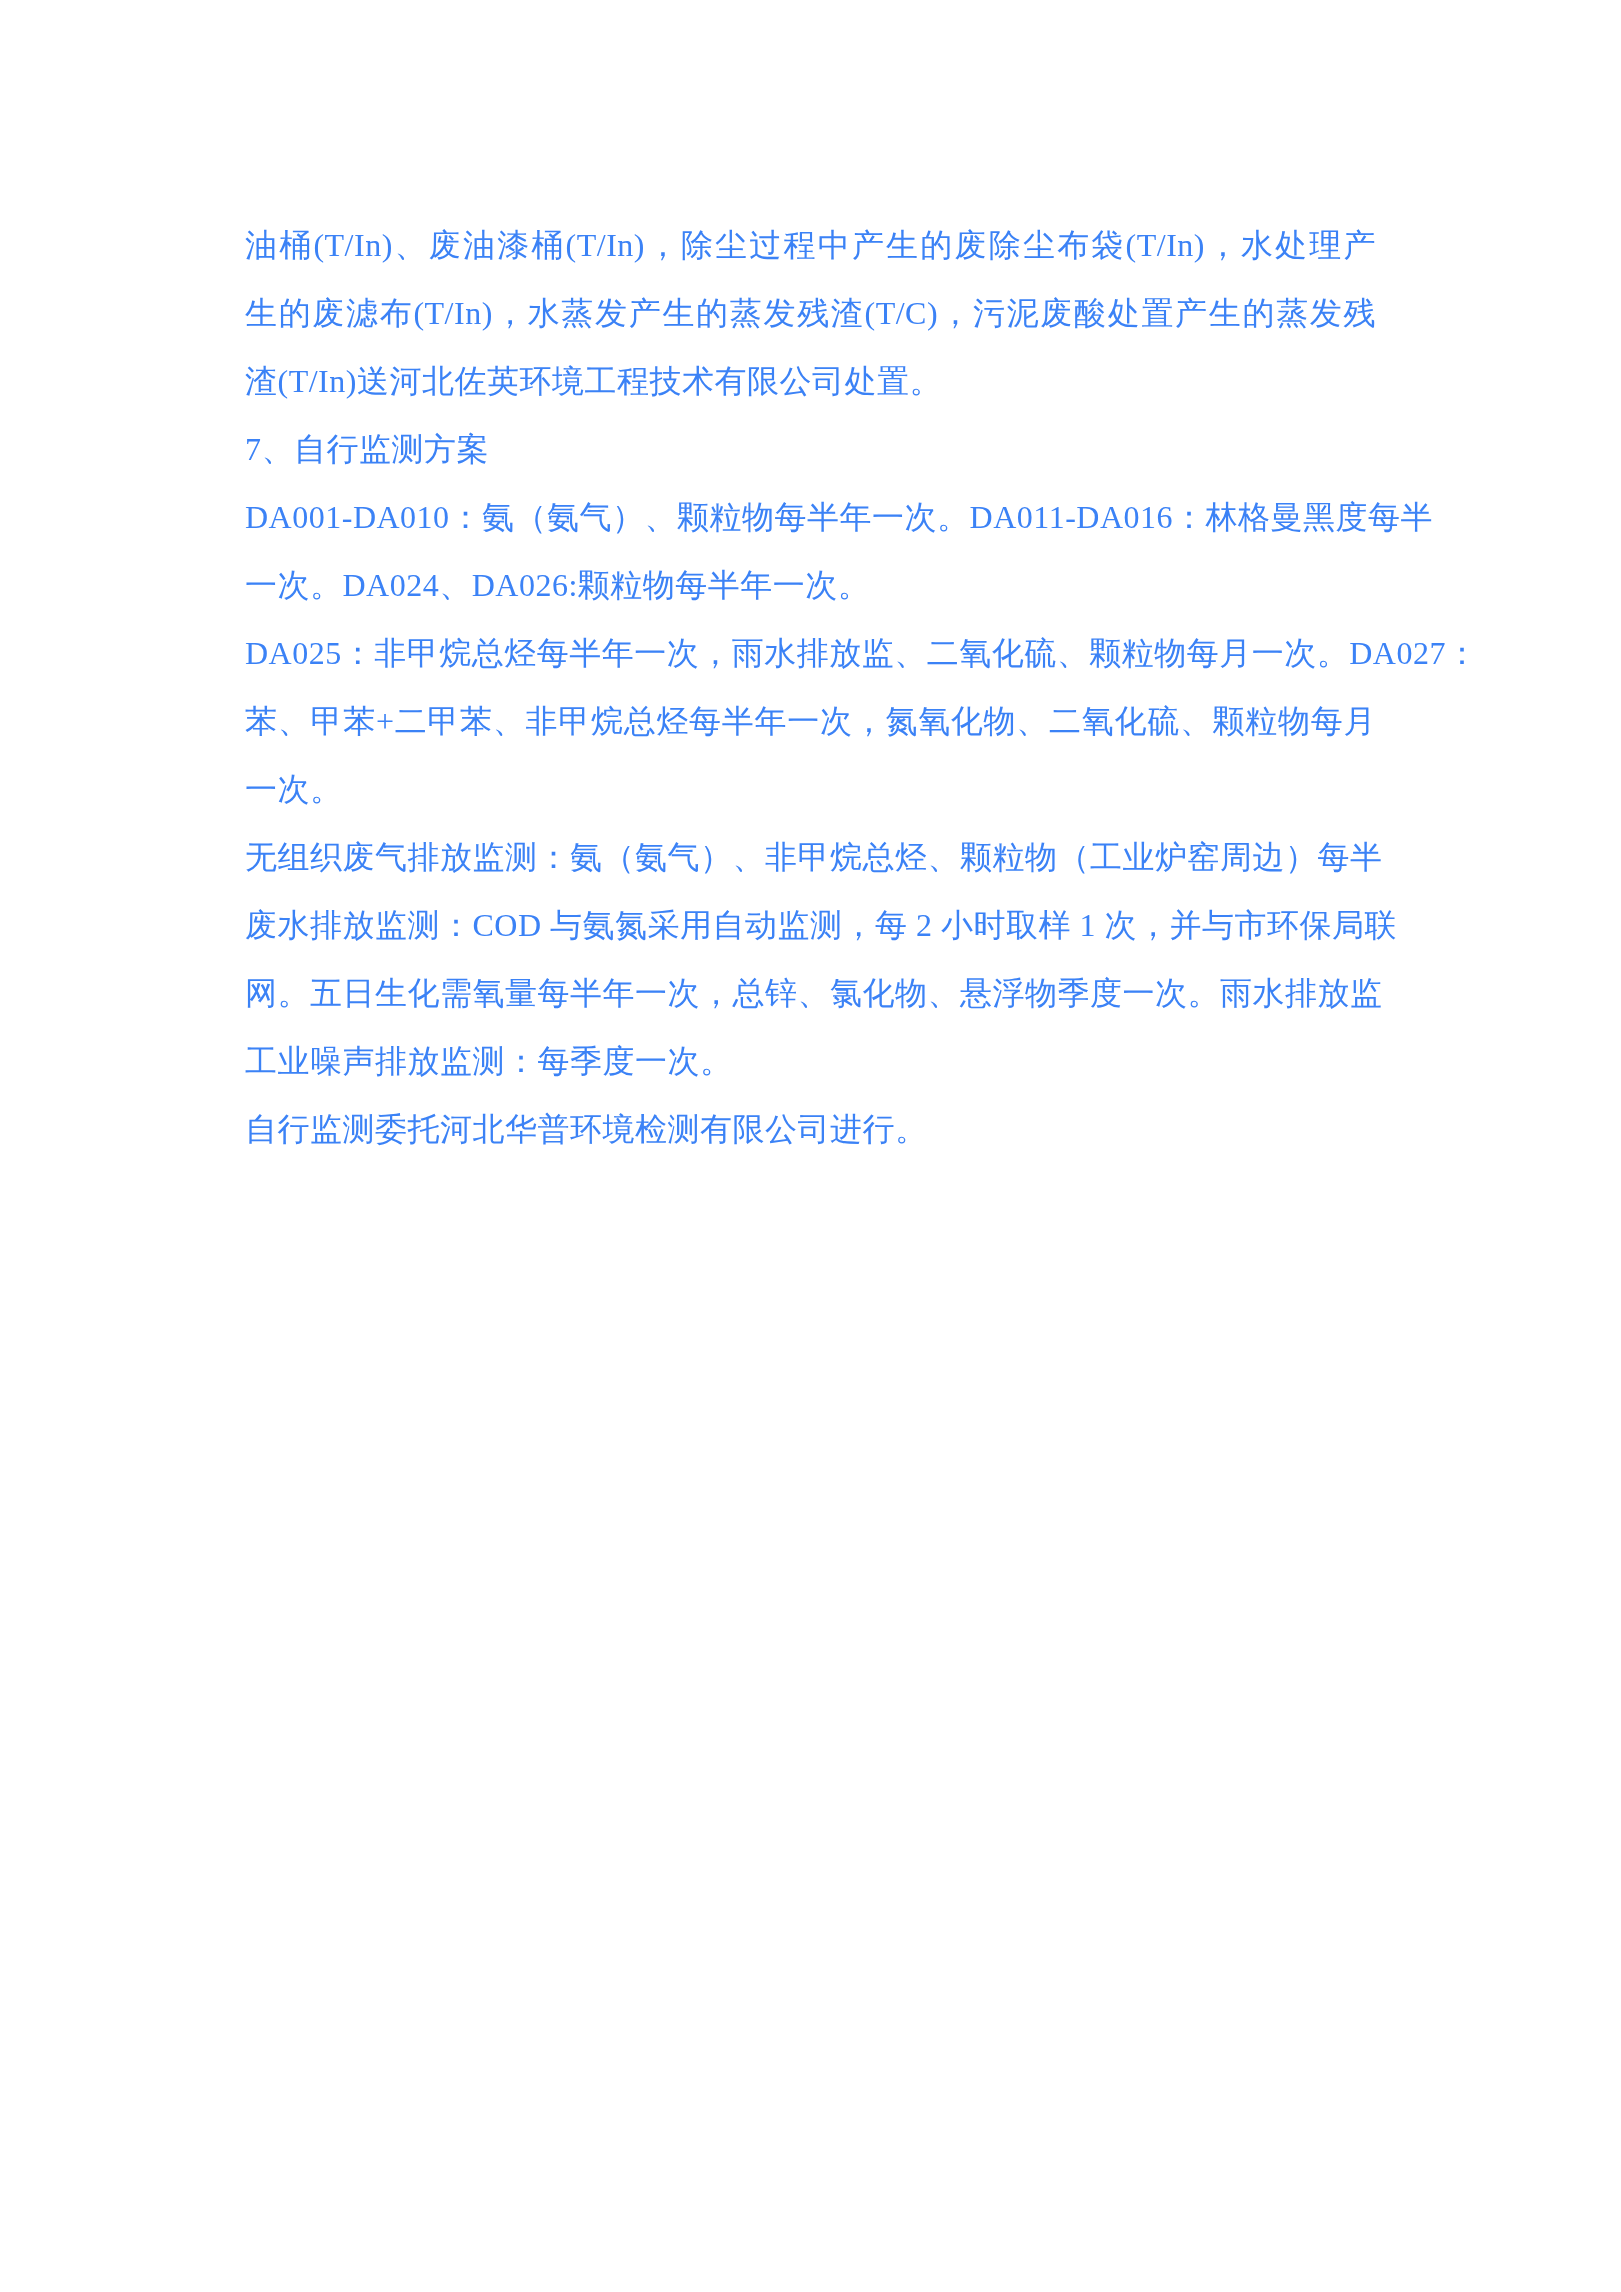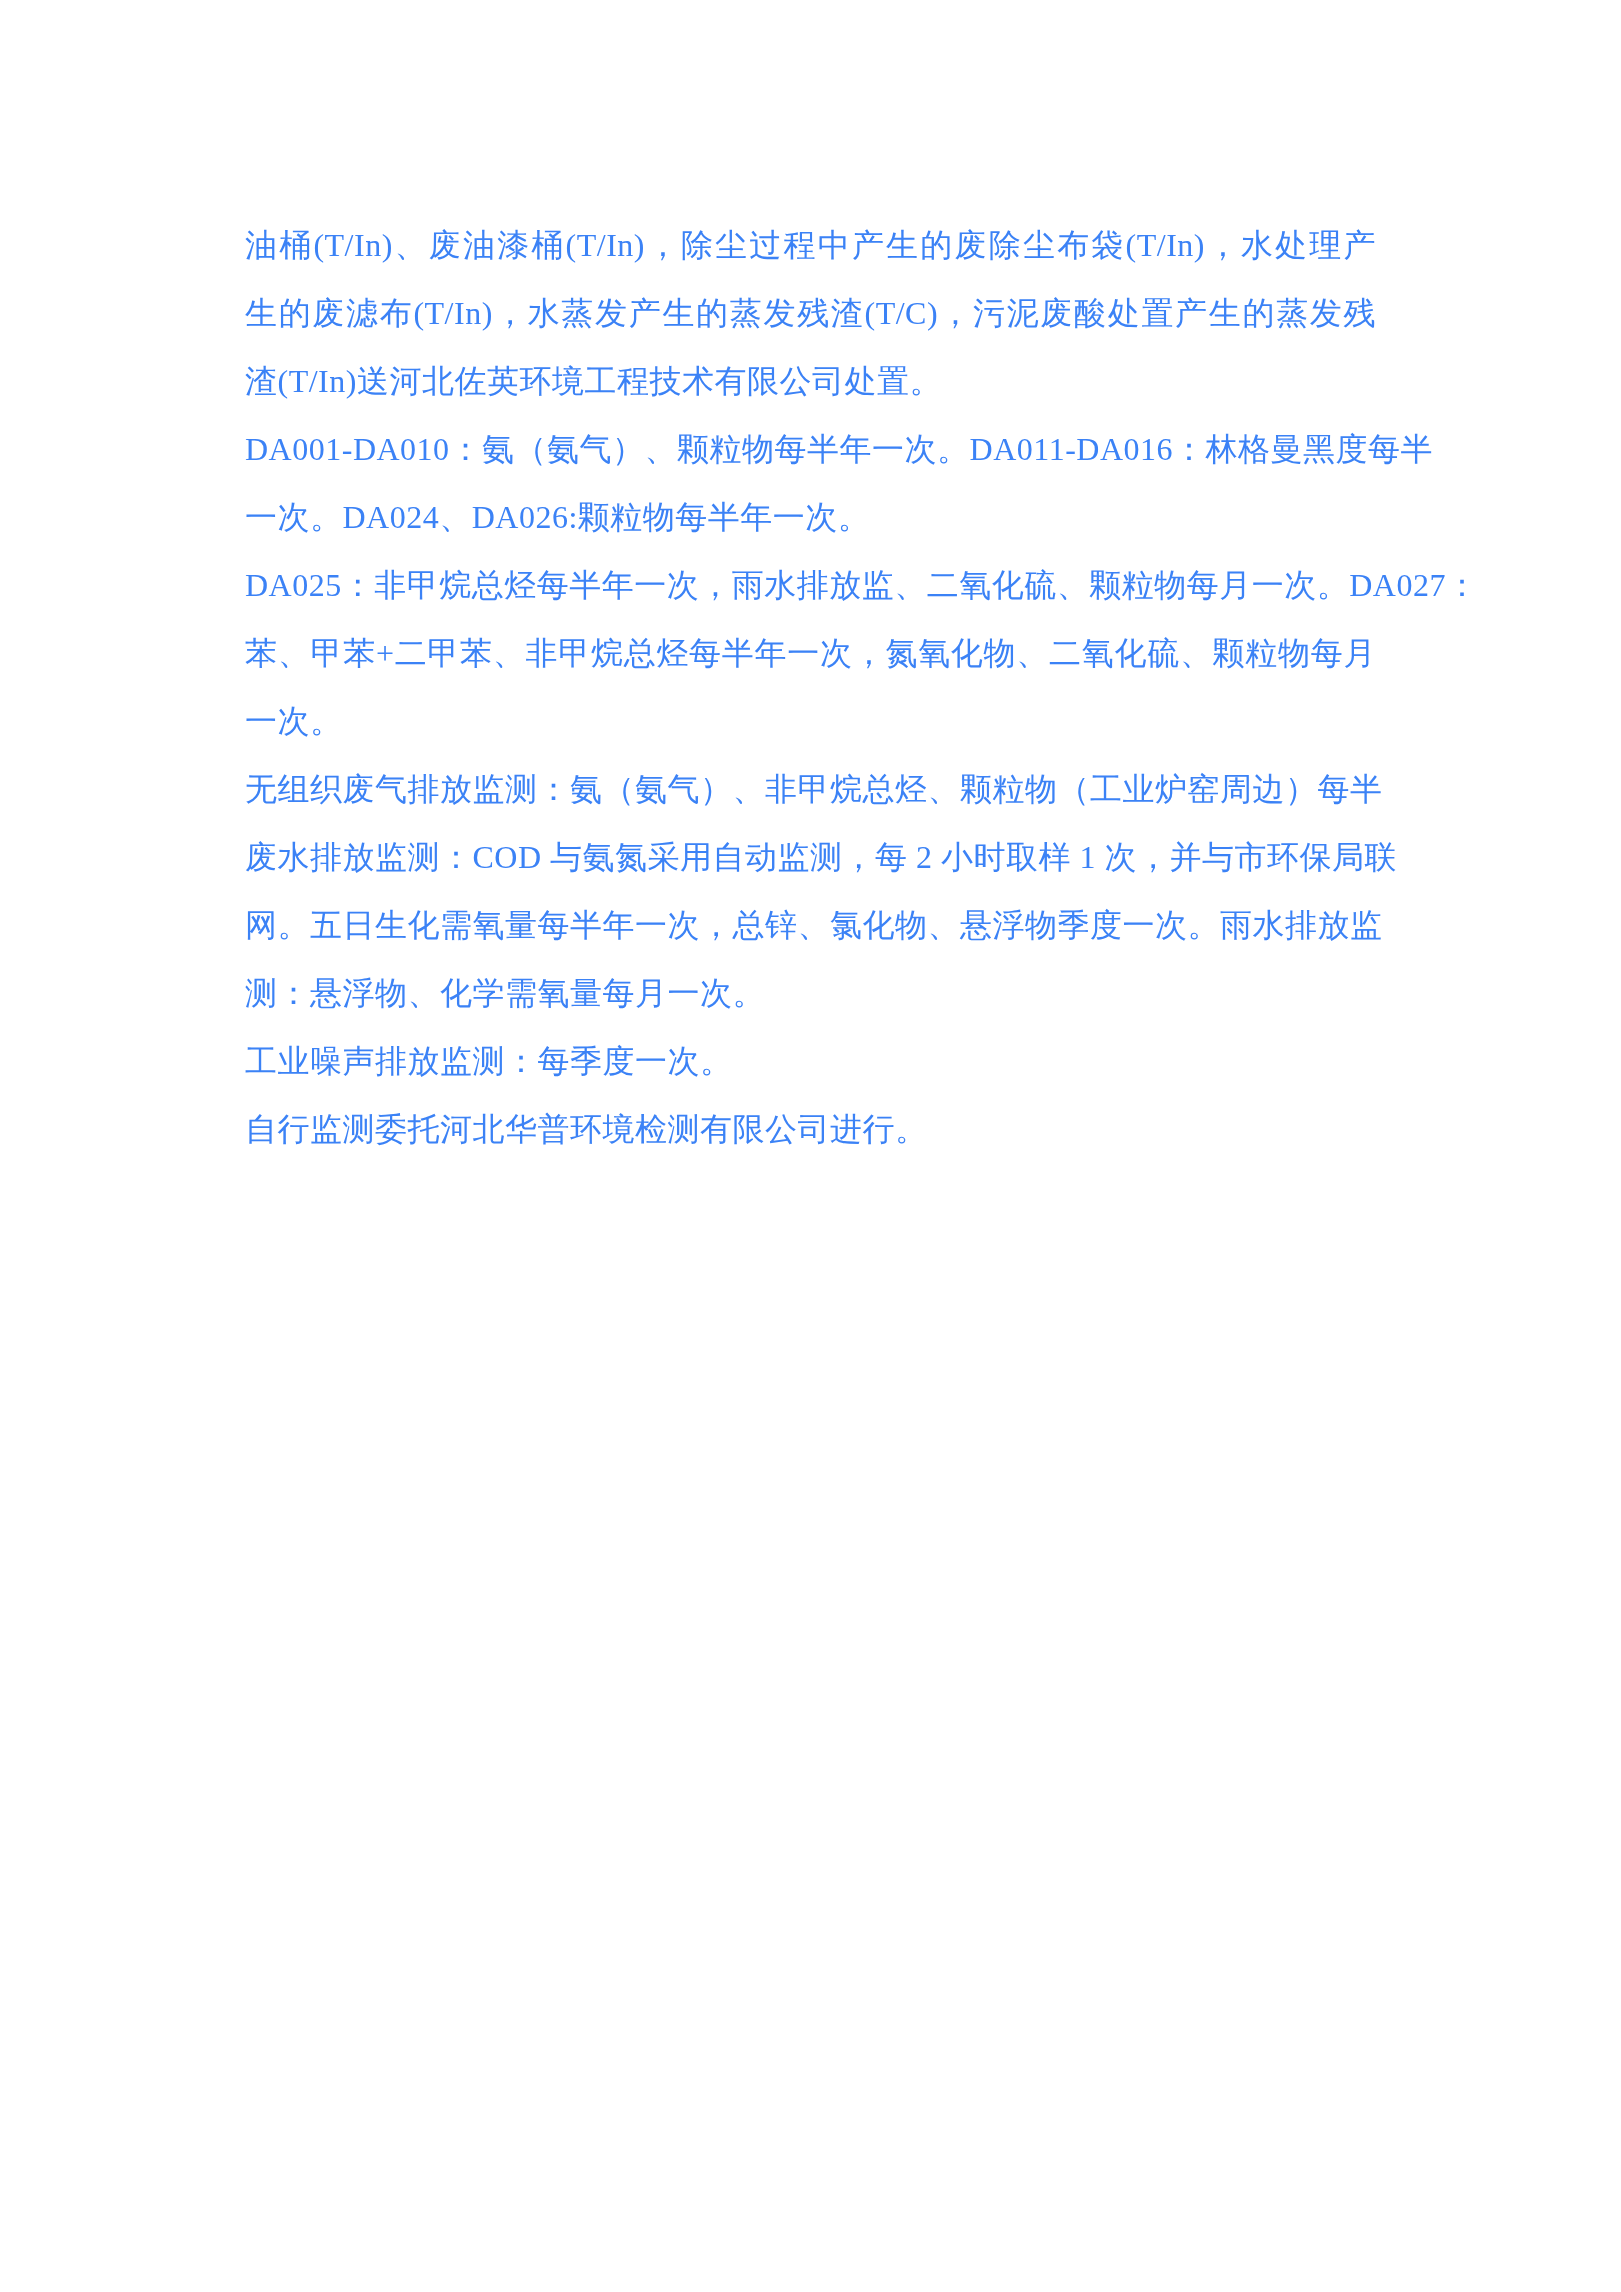--- a/index.html
+++ b/index.html
@@ -37,26 +37,26 @@
   }
 </style>
 </head>
 <body>
 
 <div class="page">
   <div class="text-block">
       <div class="line fill">油桶(T/In)、废油漆桶(T/In)，除尘过程中产生的废除尘布袋(T/In)，水处理产</div>
       <div class="line fill">生的废滤布(T/In)，水蒸发产生的蒸发残渣(T/C)，污泥废酸处置产生的蒸发残</div>
       <div class="line">渣(T/In)送河北佐英环境工程技术有限公司处置。</div>
+      <div class="line">7、自行监测方案</div>
       <div class="line fill">DA001-DA010：氨（氨气）、颗粒物每半年一次。DA011-DA016：林格曼黑度每半</div>
       <div class="line">一次。DA024、DA026:颗粒物每半年一次。</div>
       <div class="line fill">DA025：非甲烷总烃每半年一次，雨水排放监、二氧化硫、颗粒物每月一次。DA027：</div>
       <div class="line fill">苯、甲苯+二甲苯、非甲烷总烃每半年一次，氮氧化物、二氧化硫、颗粒物每月</div>
       <div class="line">一次。</div>
       <div class="line fill">无组织废气排放监测：氨（氨气）、非甲烷总烃、颗粒物（工业炉窑周边）每半</div>
       <div class="line fill">废水排放监测：COD 与氨氮采用自动监测，每 2 小时取样 1 次，并与市环保局联</div>
       <div class="line fill">网。五日生化需氧量每半年一次，总锌、氯化物、悬浮物季度一次。雨水排放监</div>
-      <div class="line">测：悬浮物、化学需氧量每月一次。</div>
       <div class="line">工业噪声排放监测：每季度一次。</div>
       <div class="line">自行监测委托河北华普环境检测有限公司进行。</div>
     </div>
 </div>
 
 
 </body></html>

